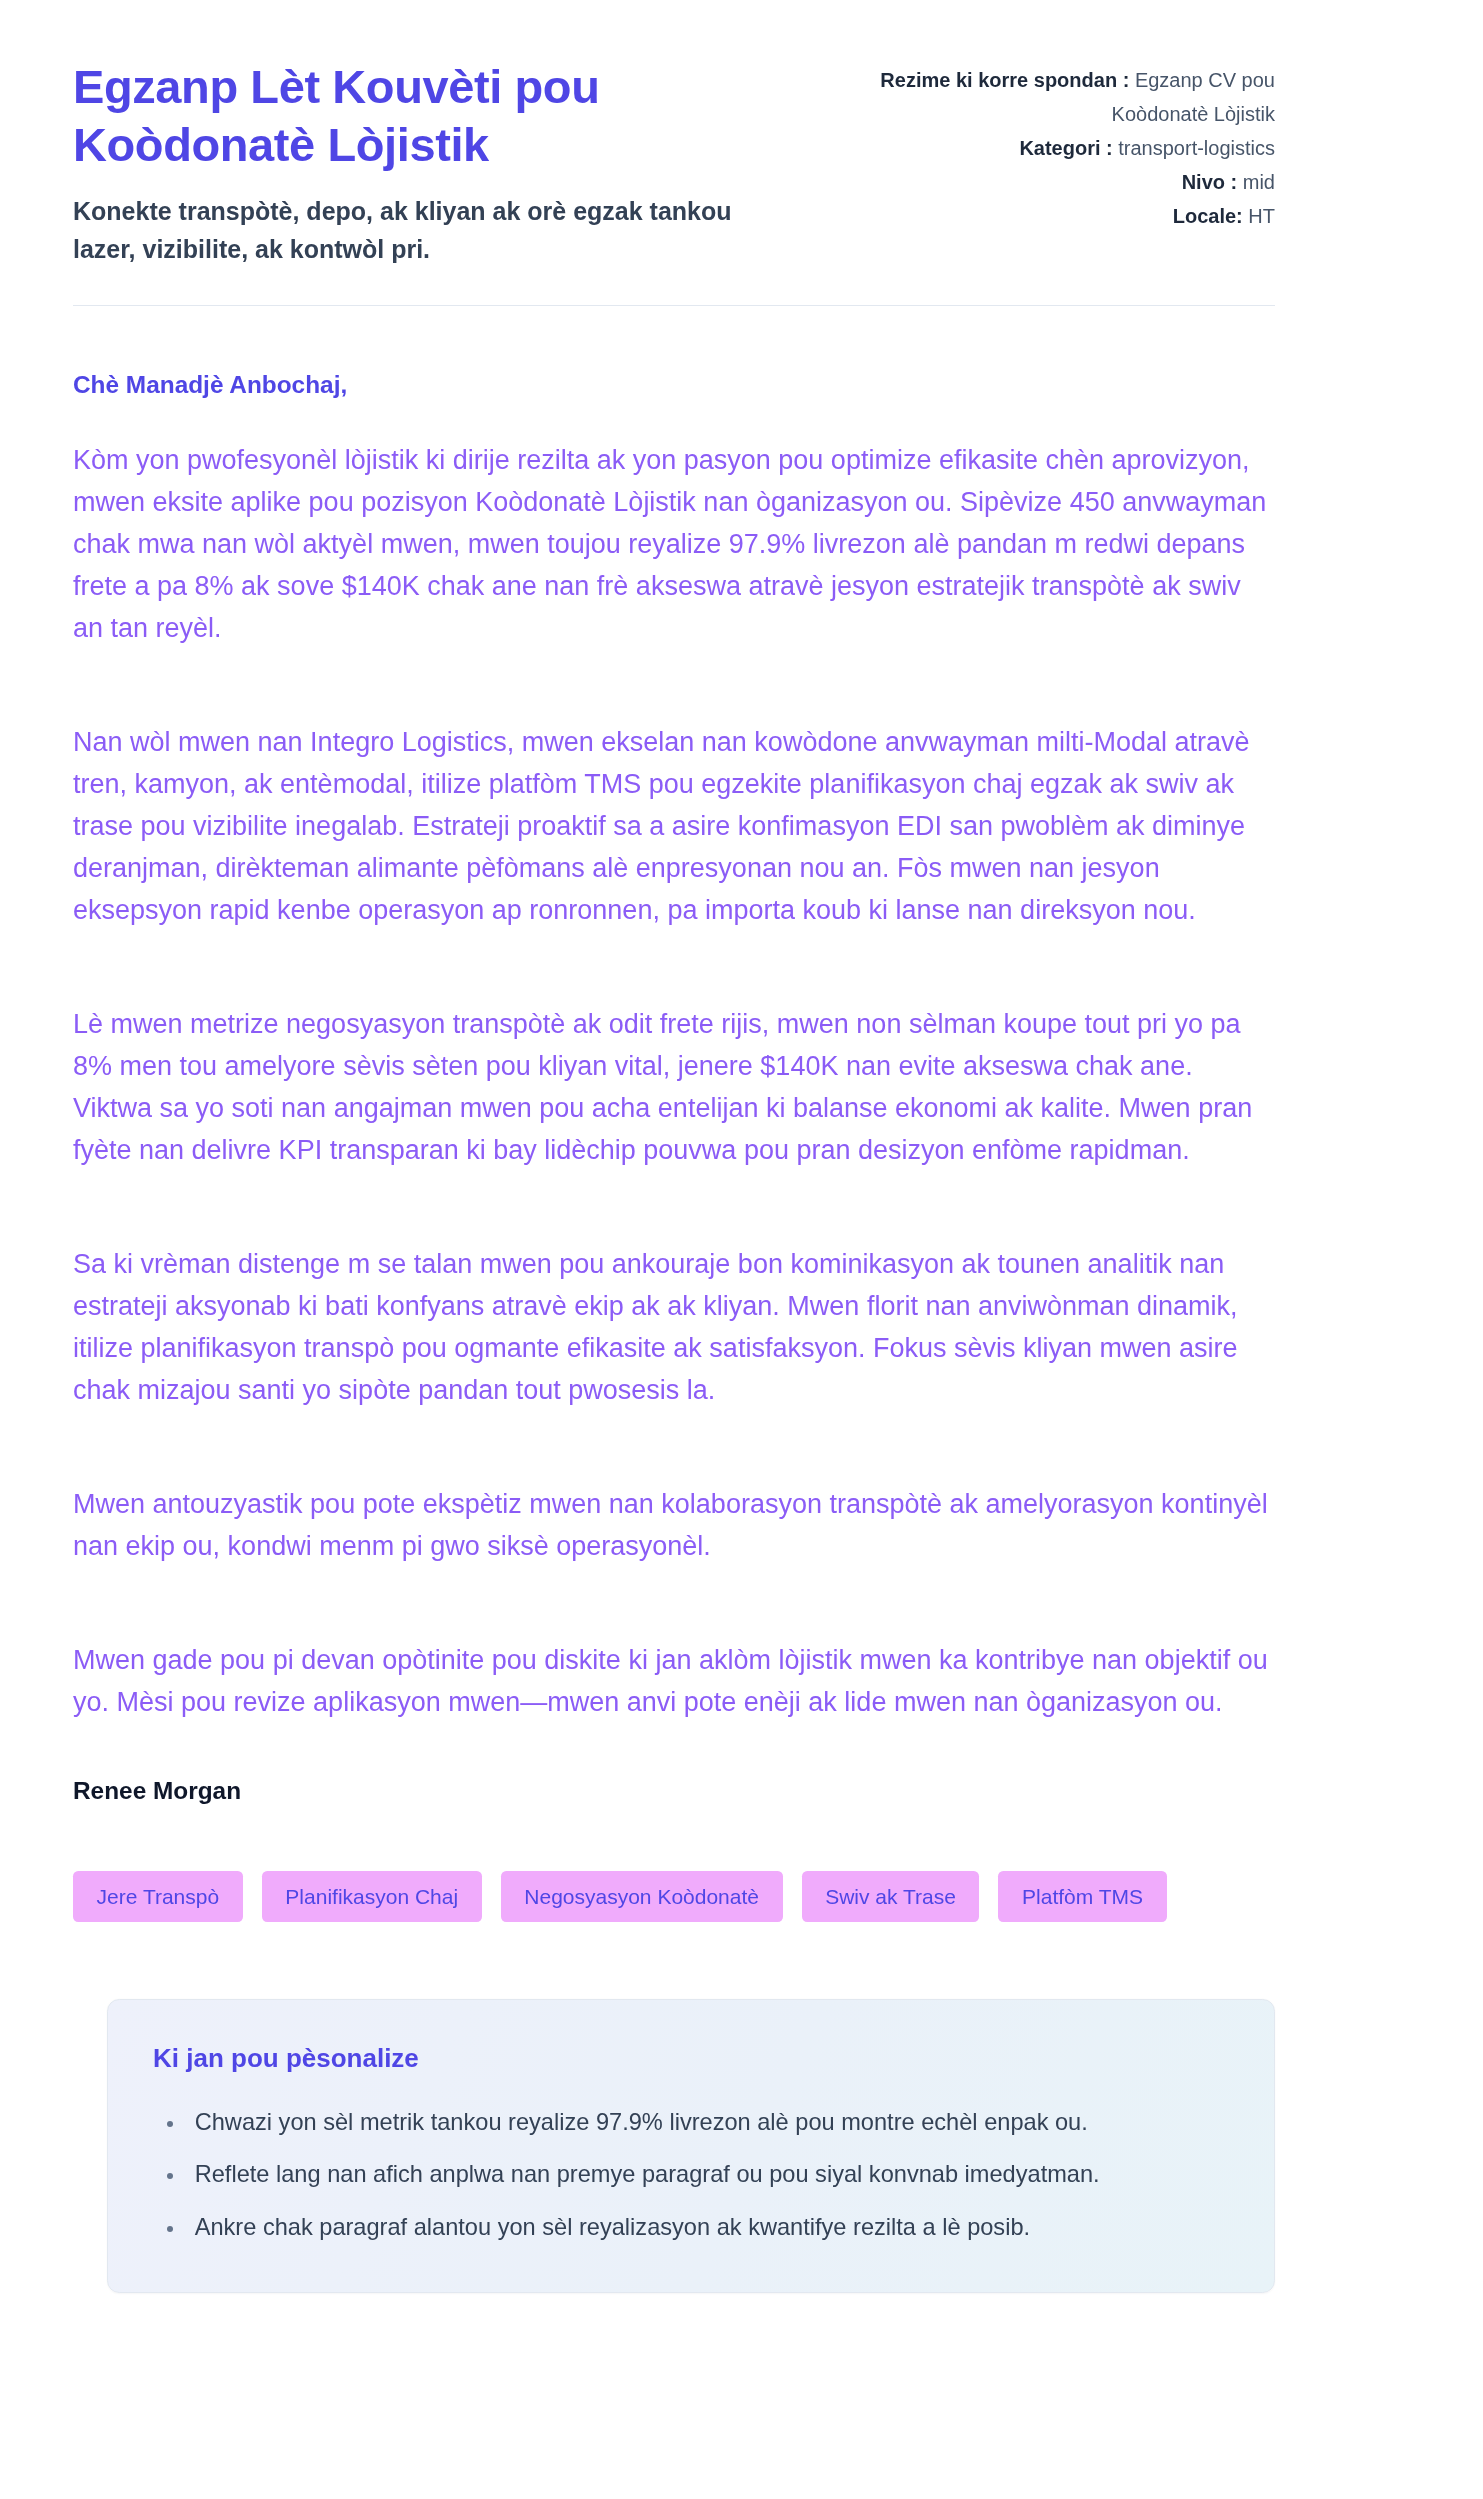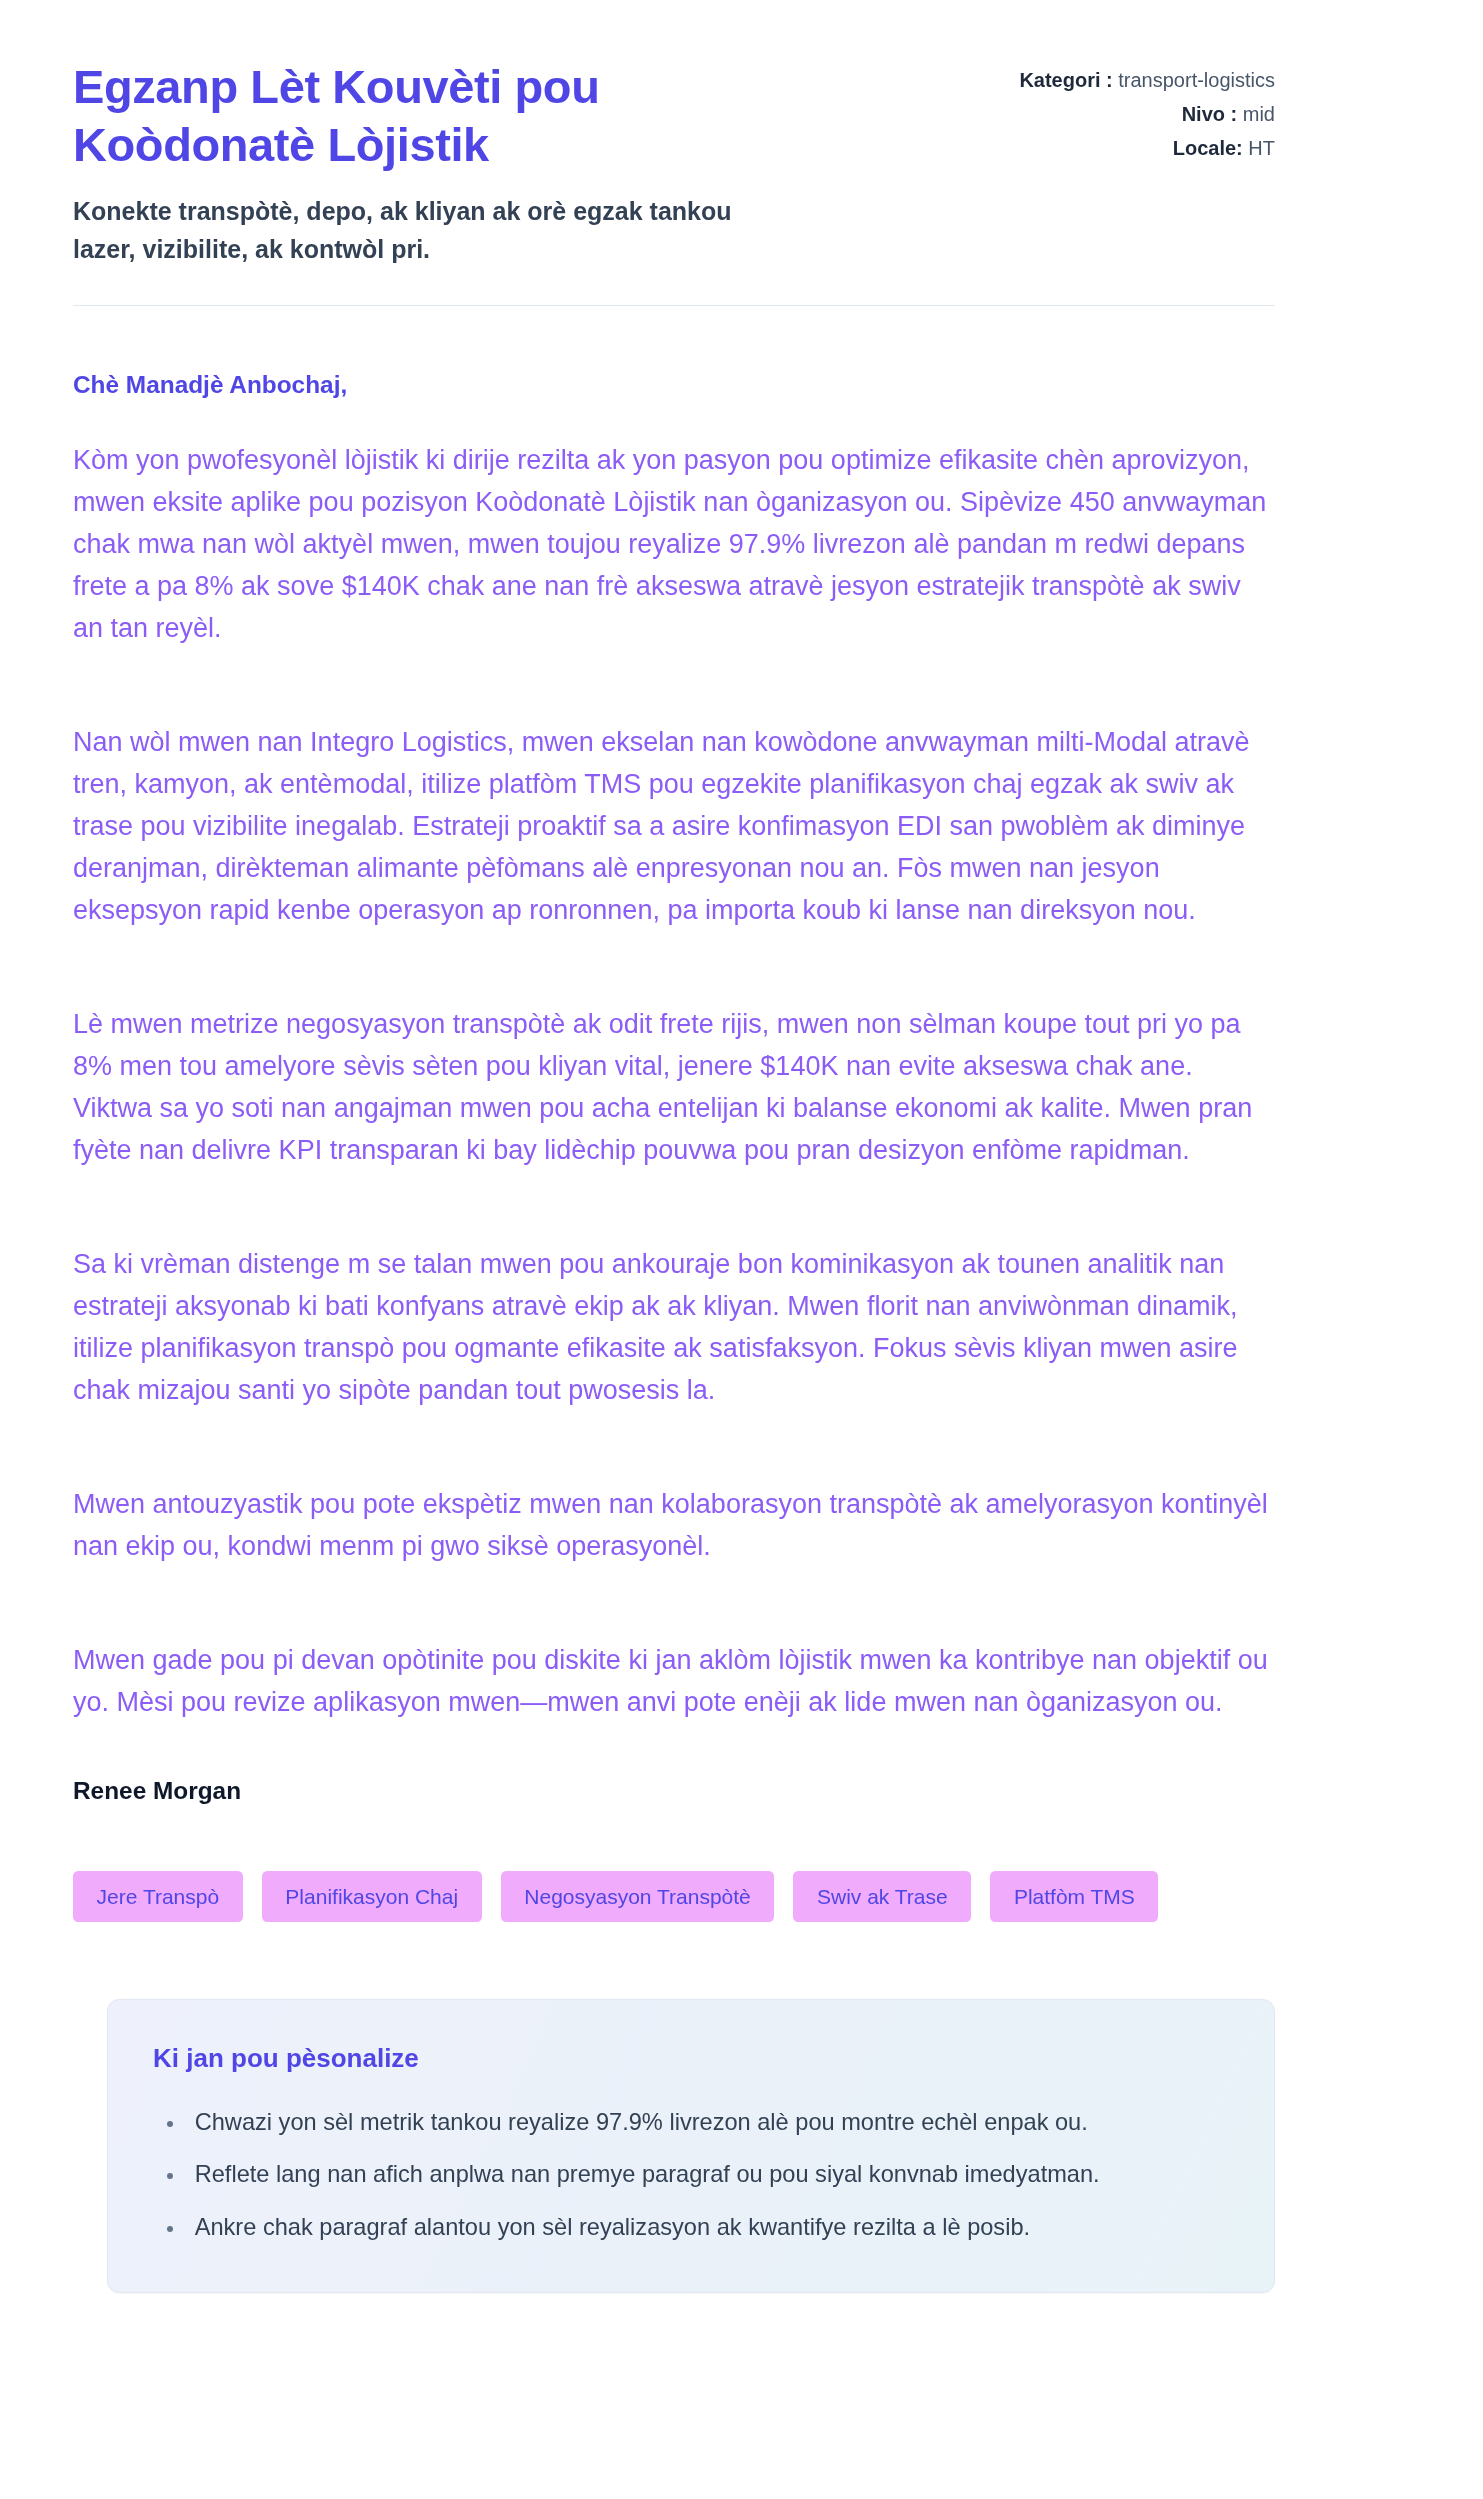--- a/index.html
+++ b/index.html
@@ -138,20 +138,21 @@
 
 <div class="page">
 
   <header class="header">
     <div class="header-left">
       <h1 class="title">Egzanp Lèt Kouvèti pou Koòdonatè Lòjistik</h1>
       <p class="subtitle">Konekte transpòtè, depo, ak kliyan ak orè egzak tankou lazer, vizibilite, ak kontwòl pri.</p>
     </div>
     <div class="meta">
 
+        <div class="meta-line"><span class="meta-label">Rezime ki korre spondan :</span> <span class="meta-value">Egzanp CV pou Koòdonatè Lòjistik</span></div>
 
         <div class="meta-line"><span class="meta-label">Kategori :</span> <span class="meta-value">transport-logistics</span></div>
 
         <div class="meta-line"><span class="meta-label">Nivo :</span> <span class="meta-value">mid</span></div>
 
         <div class="meta-line"><span class="meta-label">Locale:</span> <span class="meta-value">HT</span></div>
       </div>
   </header>
 
   <hr class="divider">
@@ -176,21 +177,21 @@
       </div>
 
     <p class="sig-name">Renee Morgan</p>
 
     <div class="tags">
 
         <span class="tag">Jere Transpò</span>
 
         <span class="tag">Planifikasyon Chaj</span>
 
-        <span class="tag">Negosyasyon Transpòtè</span>
+        <span class="tag">Negosyasyon Koòdonatè</span>
 
         <span class="tag">Swiv ak Trase</span>
 
         <span class="tag">Platfòm TMS</span>
       </div>
 
     <section class="tips">
       <h2 class="tips-heading">Ki jan pou pèsonalize</h2>
       <ul class="tips-list">
 

